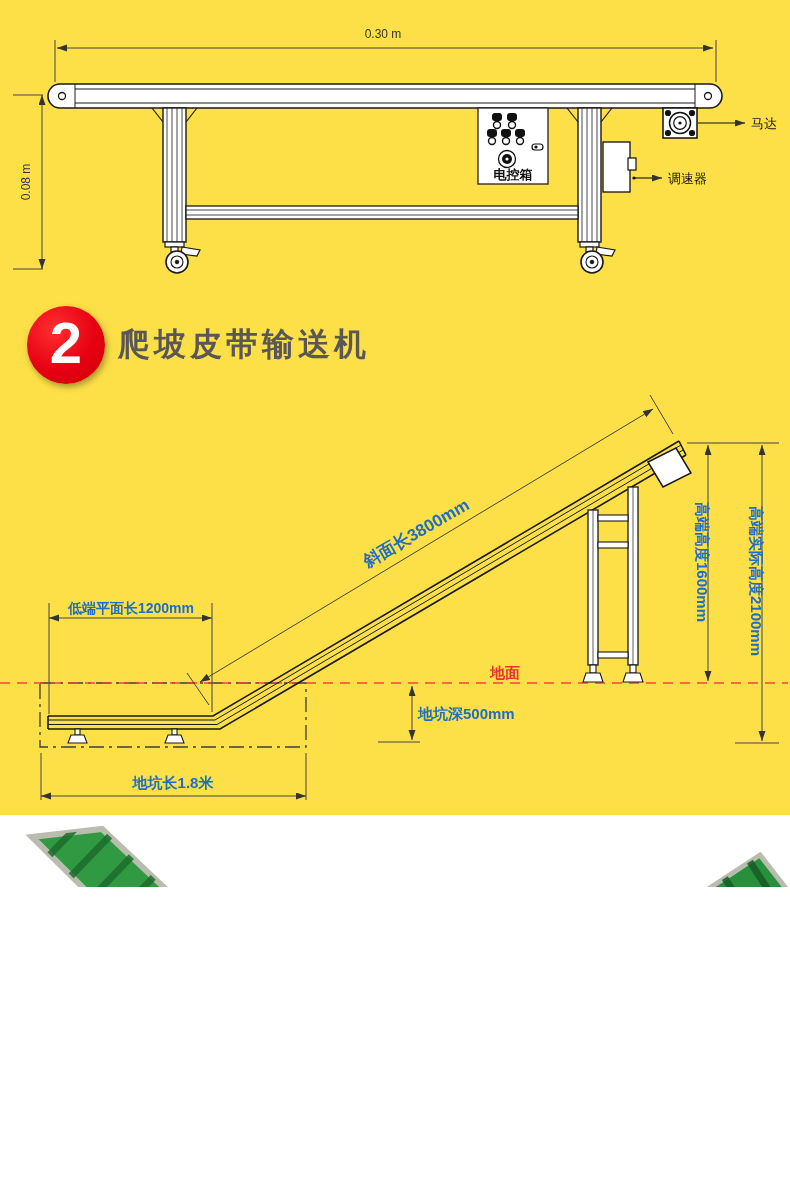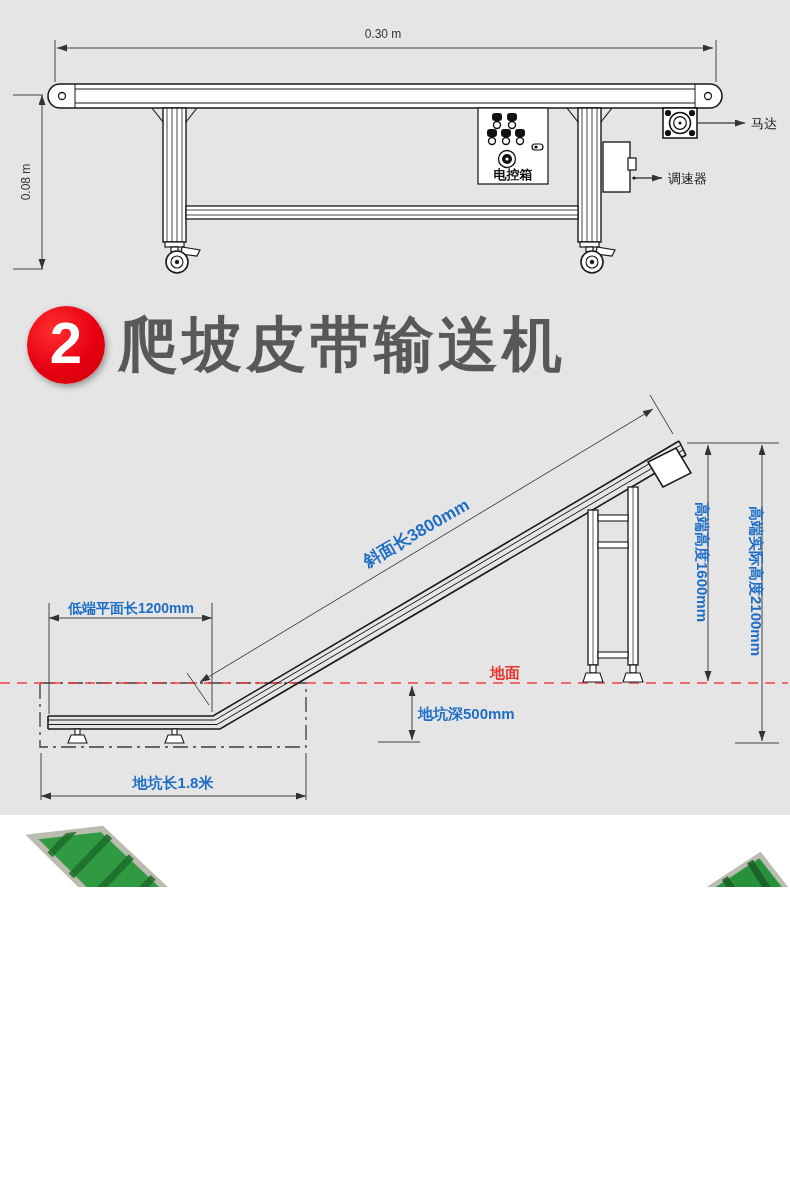--- a/index.html
+++ b/index.html
@@ -1,26 +1,26 @@
 <!DOCTYPE html>
 <html><head>
 <meta charset="utf-8">
 <style>
   html,body{margin:0;padding:0;background:#ffffff;}
-  .page{position:relative;width:790px;height:887px;background:#e5e5e5;overflow:hidden;
+  .page{position:relative;width:790px;height:887px;background:#fde047;overflow:hidden;
         font-family:"Liberation Sans","DejaVu Sans",sans-serif;}
   .abs{position:absolute;}
   svg{display:block;}
   .badge{position:absolute;left:27px;top:306px;width:78px;height:78px;border-radius:50%;
          background:radial-gradient(circle at 35% 30%, #ff2f2f 0%, #e60012 55%, #cc0005 100%);
          box-shadow:2px 3px 6px rgba(0,0,0,0.35);
          display:flex;align-items:center;justify-content:center;}
   .badge-num{color:#ffffff;font-size:58px;font-weight:bold;line-height:1;transform:translateY(-2px);}
   .section-title{position:absolute;left:118px;top:306px;height:78px;display:flex;align-items:center;
-                 font-size:60px;font-weight:bold;color:#595757;letter-spacing:4px;white-space:nowrap;}
+                 font-size:32px;font-weight:bold;color:#595757;letter-spacing:4px;white-space:nowrap;}
   text{font-family:"Liberation Sans","DejaVu Sans",sans-serif;}
   .dim-text{font-size:12px;fill:#333333;}
   .cn-label{font-size:13px;fill:#111111;}
 </style>
 </head>
 <body>
 
 <div class="page">
 
   <svg class="abs" style="left:0;top:0" width="790" height="300" viewBox="0 0 790 300">

